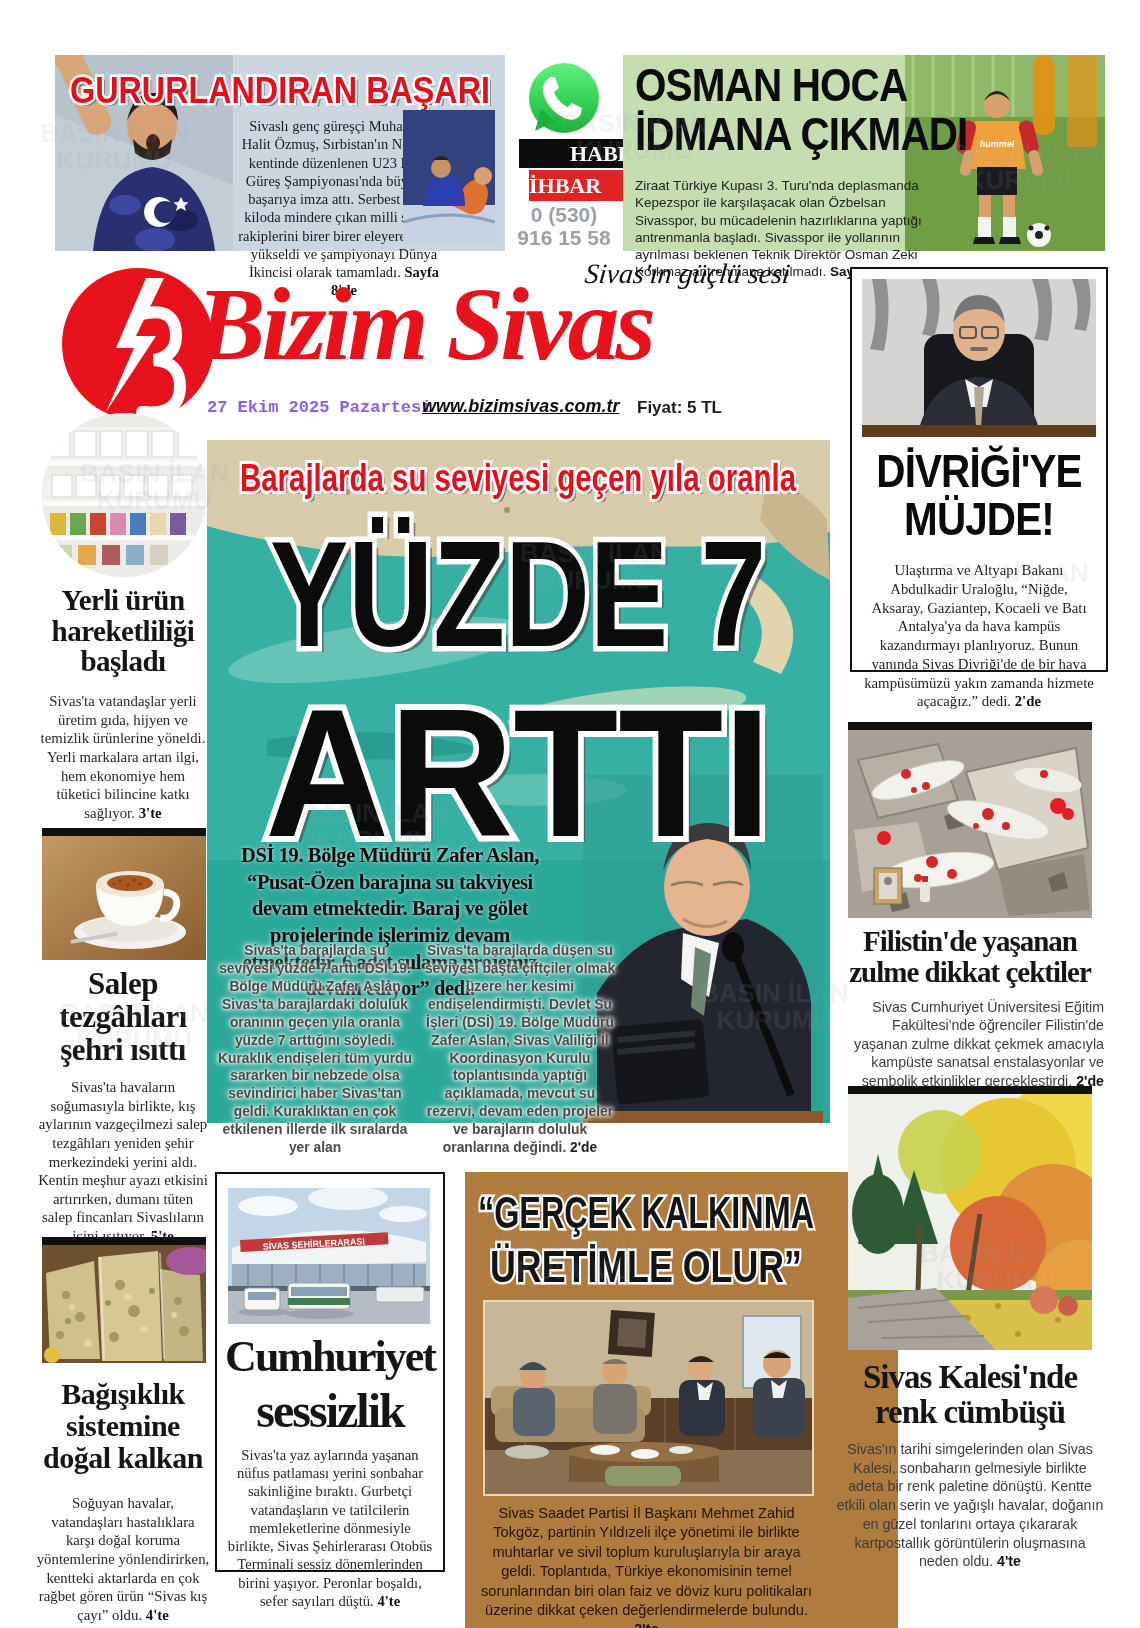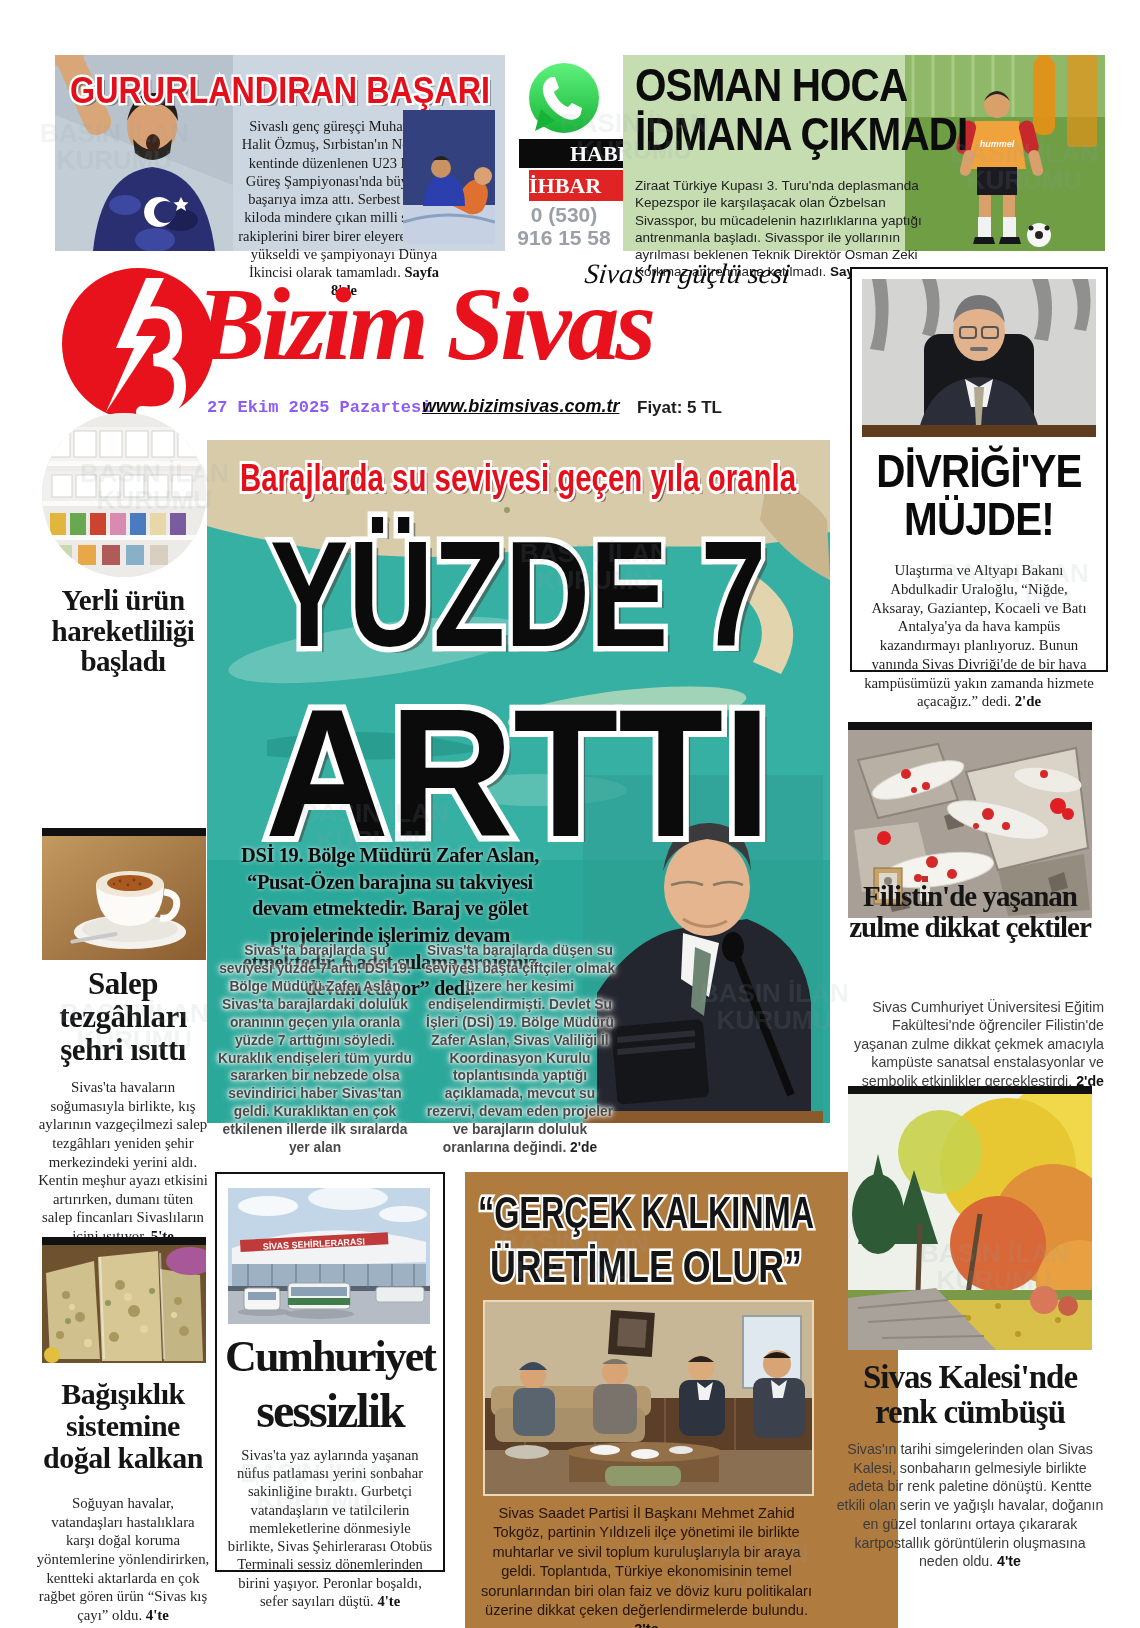--- a/index.html
+++ b/index.html
@@ -240,20 +240,24 @@
           <rect x="60" y="132" width="18" height="20" fill="#b05a5a"></rect>
           <rect x="84" y="132" width="18" height="20" fill="#88b0c8"></rect>
           <rect x="108" y="132" width="18" height="20" fill="#d8cfc0"></rect>
         </g>
       </g>
     </svg>
   </div>
   <div class="abs side-h" style="left:38px;top:585px;width:170px;font-size:29px;">
     <span>Yerli ürün hareketliliği başladı</span>
   </div>
+  <div class="abs side-p" style="left:38px;top:692px;width:170px;font-size:14.8px;">
+    <span>Sivas'ta vatandaşlar yerli üretim gıda, hijyen ve temizlik ürünlerine yöneldi. Yerli markalara artan ilgi, hem ekonomiye hem tüketici bilincine katkı sağlıyor.</span>
+    <b class="ref">3'te</b>
+  </div>
 
   <div class="bar" style="left:42px;top:828px;width:164px;"></div>
   <div class="ph" style="left:42px;top:836px;width:164px;height:124px;">
     <svg width="164" height="124" viewBox="0 0 164 124">
       <defs>
           <linearGradient id="woodg" x1="0" y1="0" x2="1" y2="1">
         <stop offset="0" stop-color="#c39a60"></stop>
             <stop offset="1" stop-color="#8a5c30"></stop>
       </linearGradient>
         </defs>
@@ -523,21 +527,21 @@
           <circle cx="220" cy="84" r="6"></circle>
         <circle cx="36" cy="108" r="7"></circle>
       </g>
       <rect x="26" y="138" width="28" height="36" fill="#c7a46a" stroke="#8a6c3c"></rect>
       <rect x="31" y="143" width="18" height="26" fill="#ddd8d0"></rect>
       <circle cx="40" cy="151" r="4" fill="#8a8276"></circle>
       <rect x="72" y="150" width="10" height="22" rx="3" fill="#e8e4de"></rect>
       <rect x="74" y="146" width="6" height="6" fill="#c03030"></rect>
     </svg>
   </div>
-  <div class="abs side-h" style="left:838px;top:881px;width:264px;font-size:29px;letter-spacing:-1px;">
+  <div class="abs side-h" style="left:838px;top:926px;width:264px;font-size:29px;letter-spacing:-1px;">
     <span>Filistin'de yaşanan zulme dikkat çektiler</span>
   </div>
   <div class="abs" style="left:836px;top:998px;width:268px;font-size:14.2px;line-height:1.3;text-align:right;color:#3c3c3c;">
     <span>Sivas Cumhuriyet Üniversitesi Eğitim Fakültesi'nde öğrenciler Filistin'de yaşanan zulme dikkat çekmek amacıyla kampüste sanatsal enstalasyonlar ve sembolik etkinlikler gerçekleştirdi.</span>
     <b class="ref">2'de</b>
   </div>
 
   <div class="bar" style="left:848px;top:1086px;width:244px;"></div>
   <div class="ph" style="left:848px;top:1094px;width:244px;height:256px;">
     <svg width="244" height="256" viewBox="0 0 244 256">

